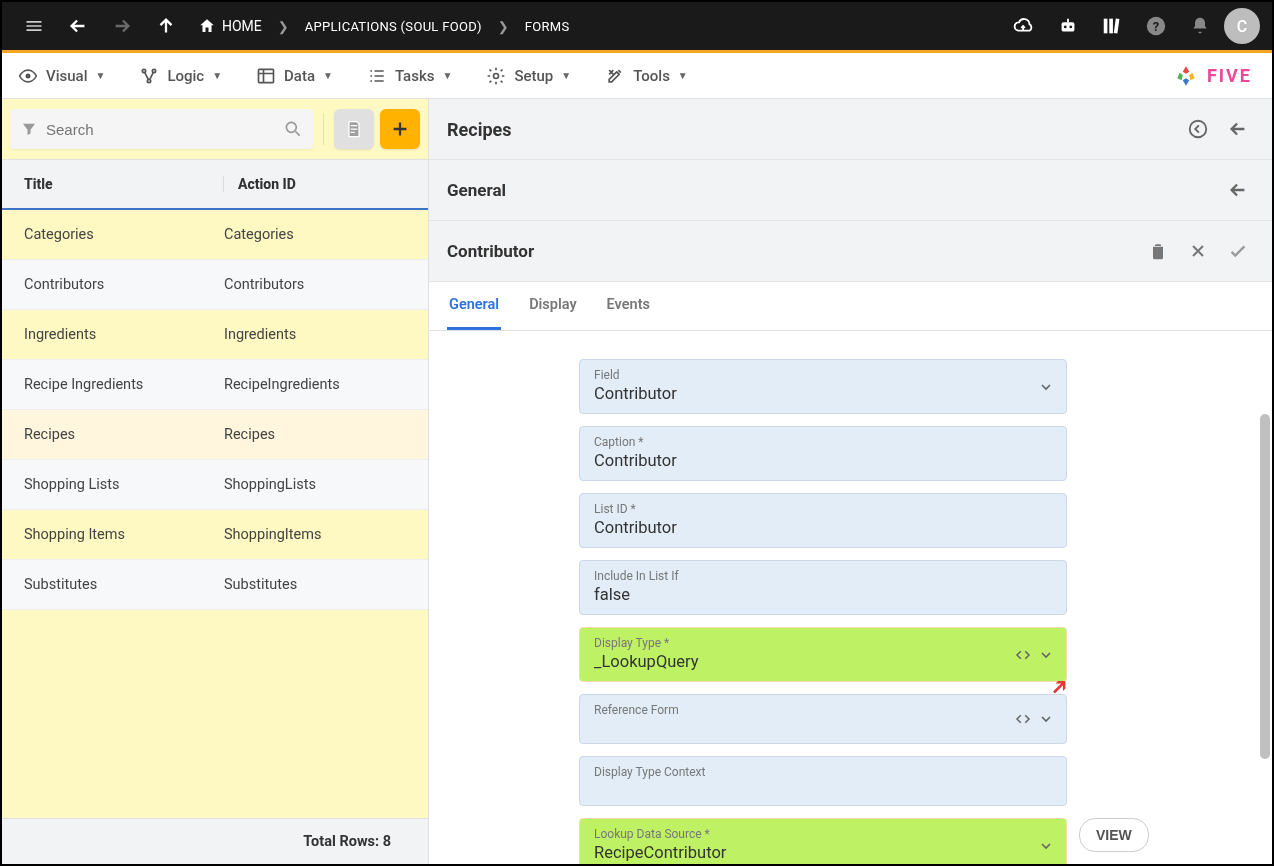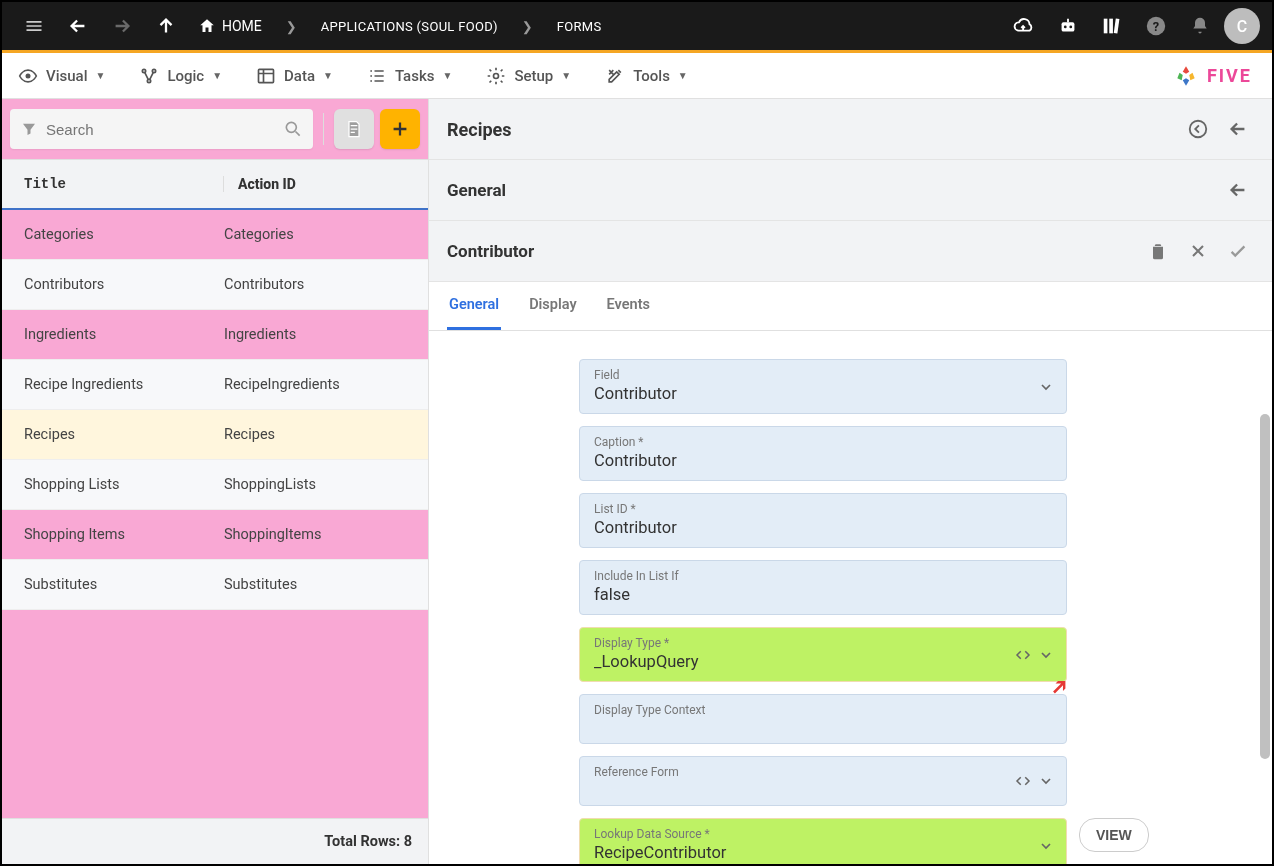--- a/index.html
+++ b/index.html
@@ -1,49 +1,49 @@
 <!DOCTYPE html>
 <html><head>
 <meta charset="utf-8">
 <style>
 * { box-sizing: border-box; margin: 0; padding: 0; }
 body { font-family: Roboto, -apple-system, BlinkMacSystemFont, "Segoe UI", Arial, sans-serif; font-size: 14px; color: #333; background: #fff; width: 1274px; height: 866px; overflow: hidden; border: 2px solid #000; }
 .topbar { background: #1a1a1a; height: 51px; display: flex; align-items: center; padding: 0 12px; color: #fff; border-bottom: 3px solid #f5a623; }
 .topbar-left { display: flex; align-items: center; gap: 4px; }
 .icon-btn { width: 40px; height: 40px; display: flex; align-items: center; justify-content: center; cursor: pointer; border-radius: 50%; }
 .icon-btn.disabled { opacity: 0.35; cursor: default; }
-.breadcrumb { display: flex; align-items: center; gap: 14px; margin-left: 8px; }
+.breadcrumb { display: flex; align-items: center; gap: 6px; margin-left: 8px; }
 .bc-item { font-weight: 400; font-size: 13px; color: #fff; letter-spacing: 0.3px; }
 .bc-home { display: flex; align-items: center; gap: 6px; }
 .bc-sep { color: #999; font-size: 13px; padding: 0 10px; }
 .topbar-right { margin-left: auto; display: flex; align-items: center; gap: 4px; }
 .avatar { width: 36px; height: 36px; border-radius: 50%; background: #bdbdbd; color: #fff; display: flex; align-items: center; justify-content: center; font-weight: 500; font-size: 16px; }
 .menubar { height: 46px; border-bottom: 1px solid #e0e0e0; display: flex; align-items: center; padding: 0 16px; gap: 34px; position: relative; text-align: center; }
 .menu-item { display: flex; align-items: center; gap: 8px; color: #555; font-weight: 500; font-size: 15px; cursor: pointer; }
 .menu-item .tri { font-size: 10px; color: #666; }
 .brand { position: absolute; right: 20px; display: flex; align-items: center; gap: 8px; font-weight: 700; font-size: 18px; color: #ec4899; letter-spacing: 2px; }
 .main { display: flex; height: calc(866px - 51px - 46px - 4px); }
-.left-panel { width: 427px; border-right: 1px solid #e0e0e0; display: flex; flex-direction: column; background: #f9a8d4; }
+.left-panel { width: 427px; border-right: 1px solid #e0e0e0; display: flex; flex-direction: column; background: #fef9c3; }
 .search-bar { display: flex; align-items: center; padding: 10px 8px; gap: 6px; border-bottom: 1px solid #e0e0e0; }
 .search-box { flex: 1; display: flex; align-items: center; background: #f5f5f5; border-radius: 4px; height: 40px; padding: 0 10px; box-shadow: 0 1px 2px rgba(0,0,0,0.06); }
 .search-box input { border: none; background: transparent; outline: none; flex: 1; font-size: 15px; color: #555; margin-left: 8px; }
 .sq-btn { width: 40px; height: 40px; border-radius: 6px; display: flex; align-items: center; justify-content: center; cursor: pointer; box-shadow: 0 1px 2px rgba(0,0,0,0.1); }
 .sq-btn.gray { background: #e0e0e0; color: #888; }
 .sq-btn.orange { background: #ffb300; color: #333; }
 .divider-v { width: 1px; height: 32px; background: #ddd; margin: 0 4px; }
 .list-header { display: flex; padding: 16px 22px; border-bottom: 2px solid #3f72c8; background: #f2f3f5; font-weight: 800; font-size: 14px; color: #333; }
-.list-header .col1 { width: 200px; border-right: 1px solid #ddd; font-family: Liberation Mono, monospace; }
+.list-header .col1 { width: 200px; border-right: 1px solid #ddd; }
 .list-header .col2 { flex: 1; padding-left: 14px; }
 .list-body { flex: 1; overflow: auto; }
 .list-row { display: flex; padding: 16px 22px; border-bottom: 1px solid #eee; font-size: 14.5px; color: #444; cursor: pointer; }
 .list-row:nth-child(even) { background: #f7f8fa; }
 .list-row.selected { background: #fff6dd; }
 .list-row .col1 { width: 200px; }
 .list-row .col2 { flex: 1; }
-.list-footer { background: #f2f3f5; padding: 14px 16px; text-align: right; font-weight: 700; font-size: 14.5px; border-top: 1px solid #e0e0e0; }
+.list-footer { background: #f2f3f5; padding: 14px 37px; text-align: right; font-weight: 700; font-size: 14.5px; border-top: 1px solid #e0e0e0; }
 .right-panel { flex: 1; display: flex; flex-direction: column; background: #fff; overflow: hidden; position: relative; }
 .panel-hdr { display: flex; align-items: center; padding: 14px 18px; font-weight: 700; font-size: 18px; background: #f2f3f5; border-bottom: 1px solid #e4e4e4; color: #333; }
 .panel-hdr.sub { font-size: 17px; }
 .panel-hdr .actions { margin-left: auto; display: flex; gap: 8px; }
 .hdr-icon { width: 32px; height: 32px; display: flex; align-items: center; justify-content: center; color: #777; cursor: pointer; border-radius: 4px; }
 .tabs { display: flex; gap: 26px; padding: 0 18px; border-bottom: 1px solid #e0e0e0; }
 .tab { padding: 14px 2px; font-weight: 600; font-size: 14.5px; color: #777; cursor: pointer; border-bottom: 3px solid transparent; }
 .tab.active { color: #2f70e0; border-bottom-color: #2f70e0; }
 .form-area { flex: 1; overflow-y: auto; padding: 28px 40px 30px 150px; position: relative; }
 .field { background: #e3edf7; border: 1px solid #cad8e8; border-radius: 4px; padding: 8px 14px 10px 14px; margin-bottom: 12px; width: 488px; position: relative; }
@@ -339,34 +339,34 @@
           <svg width="18" height="18" viewBox="0 0 24 24" fill="none" stroke="#666" stroke-width="2">
               <path d="M9 7l-5 5 5 5M15 7l5 5-5 5"></path>
             </svg>
           <svg width="16" height="16" viewBox="0 0 24 24" fill="none" stroke="#666" stroke-width="2.5">
               <path d="M6 9l6 6 6-6"></path>
             </svg>
         </div>
         <span class="arrow" style="right:-2px; bottom:-18px;">➔</span>
       </div>
       <div class="field" style="padding-bottom:24px;">
-        <div class="field-label">Display Type Context</div>
-        <div class="field-value"></div>
-      </div>
-      <div class="field" style="padding-bottom:24px;">
         <div class="field-label">Reference Form</div>
         <div class="field-value"></div>
         <div class="field-icons">
           <svg width="18" height="18" viewBox="0 0 24 24" fill="none" stroke="#666" stroke-width="2">
               <path d="M9 7l-5 5 5 5M15 7l5 5-5 5"></path>
             </svg>
           <svg width="16" height="16" viewBox="0 0 24 24" fill="none" stroke="#666" stroke-width="2.5">
               <path d="M6 9l6 6 6-6"></path>
             </svg>
         </div>
+      </div>
+      <div class="field" style="padding-bottom:24px;">
+        <div class="field-label">Display Type Context</div>
+        <div class="field-value"></div>
       </div>
       <div class="field-row">
         <div class="field highlighted" style="position:relative; margin-bottom:0;">
           <div class="field-label">Lookup Data Source *</div>
           <div class="field-value">RecipeContributor</div>
           <div class="field-icons">
             <svg width="16" height="16" viewBox="0 0 24 24" fill="none" stroke="#666" stroke-width="2.5">
                 <path d="M6 9l6 6 6-6"></path>
               </svg>
           </div>

